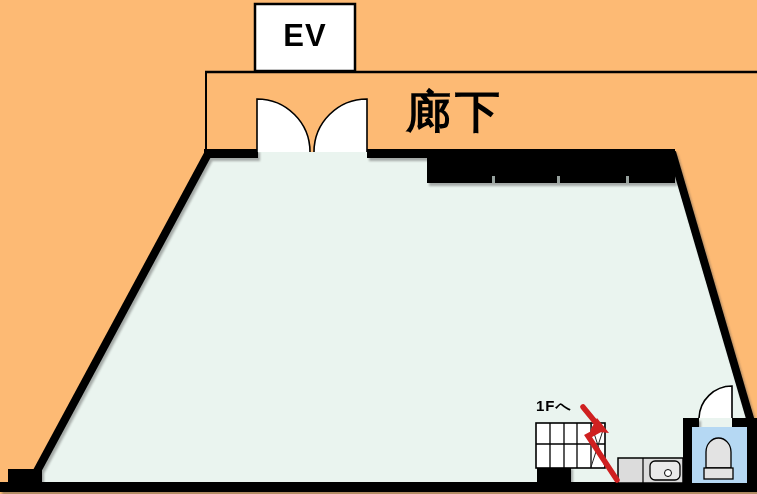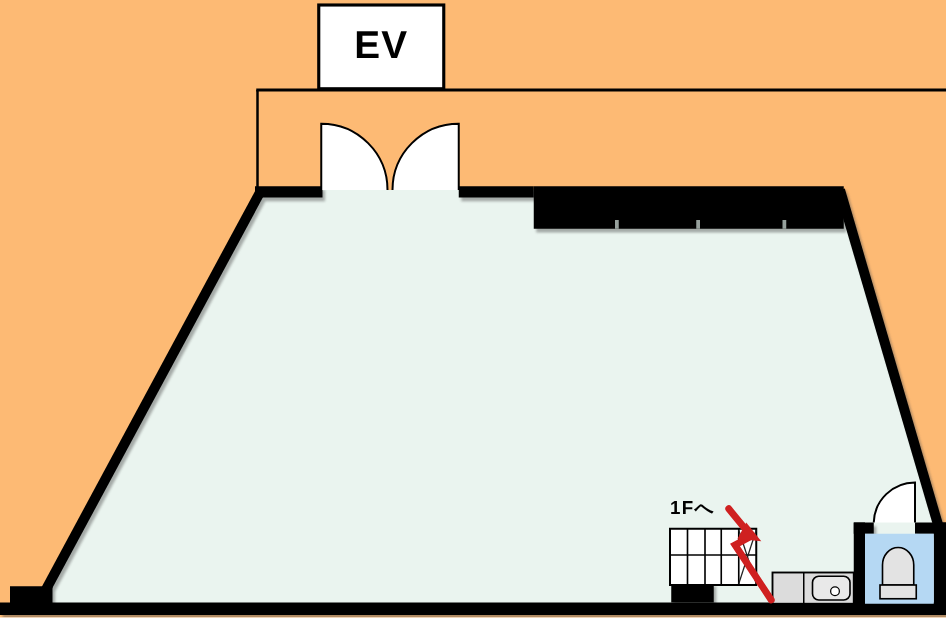--- a/index.html
+++ b/index.html
@@ -113,15 +113,16 @@
       <rect x="704" y="468" width="29" height="11" fill="#e3e3e3"></rect>
     </g>
 
     <g>
       <polyline points="583,407 601,429 588,436 617,480" fill="none" stroke-width="5.5" stroke-linecap="round" stroke-linejoin="miter" stroke="#cf2020"></polyline>
       <polygon points="609,433 597,418 590,431" fill="#cf2020"></polygon>
     </g>
   </svg>
 
   <div class="label ev-label">EV</div>
+  <div class="label corridor-label">廊下</div>
   <div class="label stairs-label">1Fへ</div>
 
 </div>
 
 </body></html>

